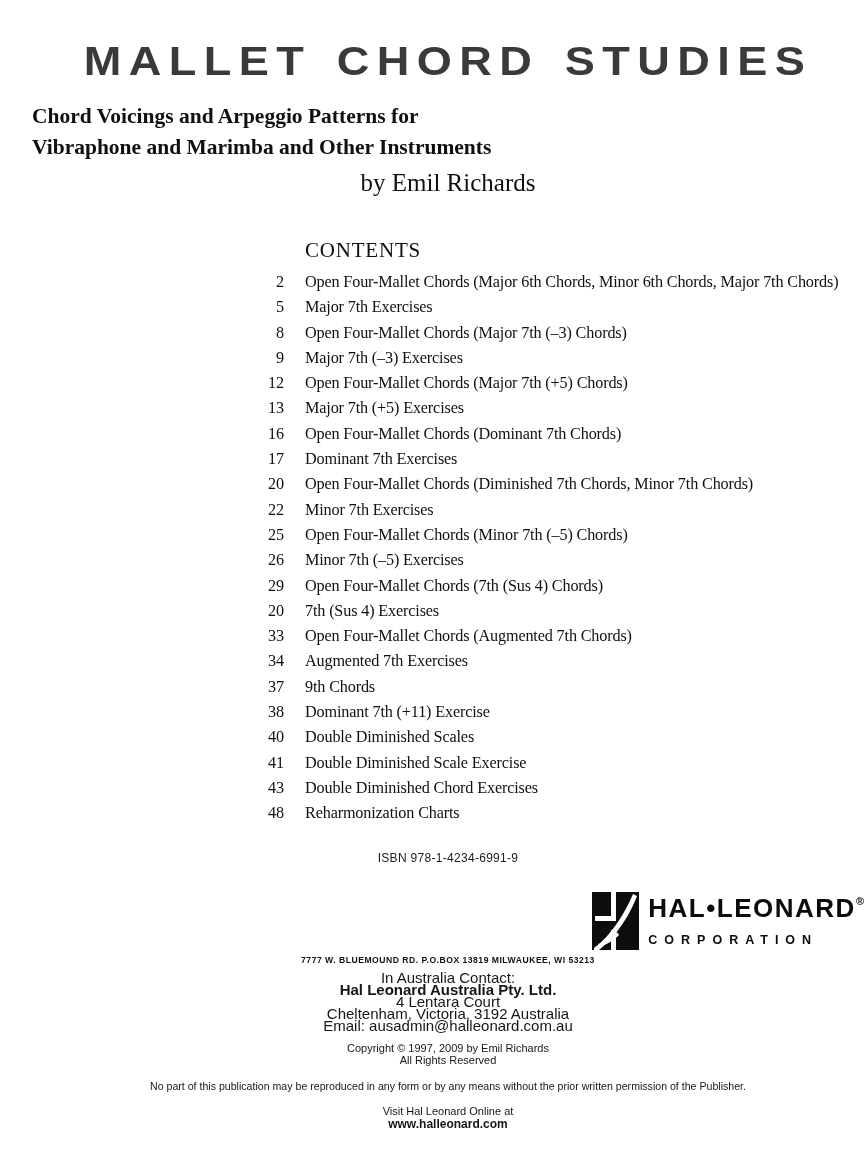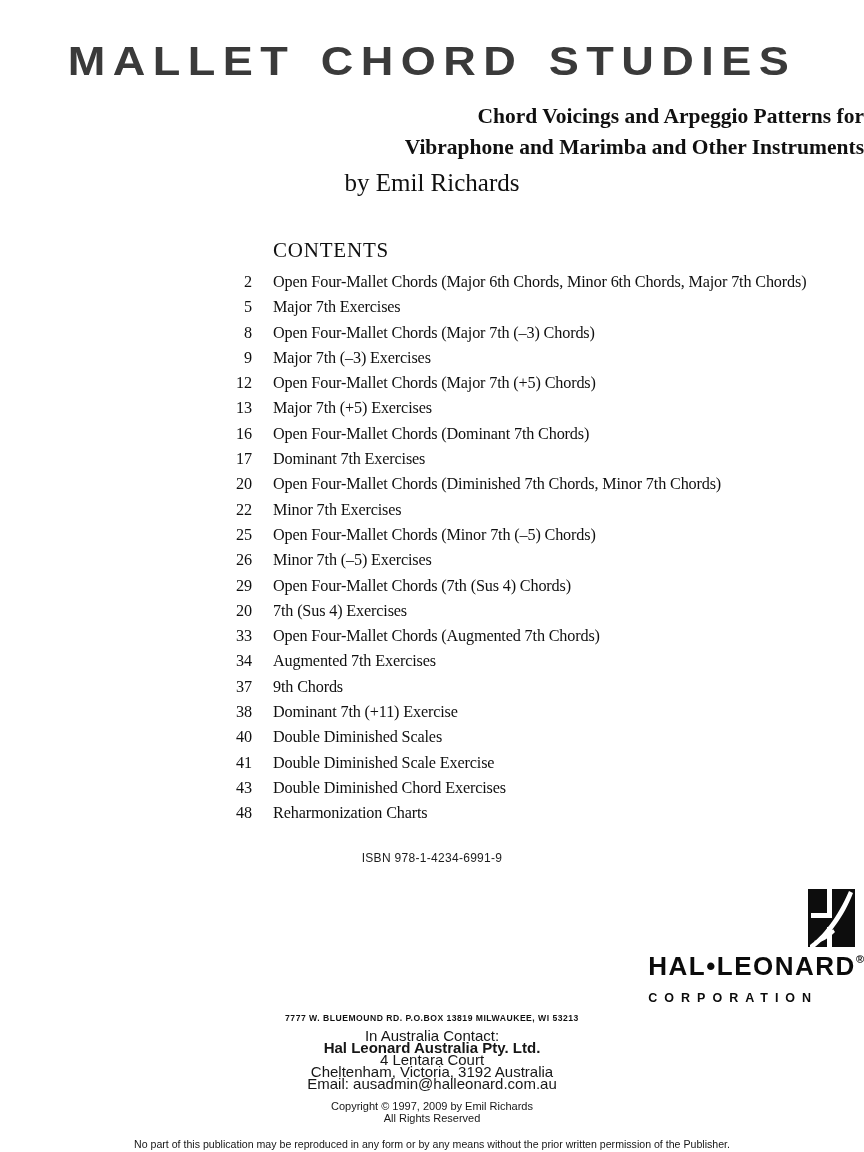--- a/index.html
+++ b/index.html
@@ -6,39 +6,40 @@
   html, body { background: #ffffff; }
   .page {
     position: relative;
     width: 864px;
     height: 1152px;
     margin: 0 auto;
     background: #ffffff;
     color: #000;
     font-family: "Liberation Serif", serif;
     overflow: hidden;
+    padding-left: 32px;
   }
 
   
   .main-title {
     padding-top: 38px;
     text-align: center;
     font-family: "Liberation Sans", sans-serif;
     font-weight: 700;
     font-size: 41px;
     letter-spacing: 0.165em;
     word-spacing: 0.12em;
     color: #3a3a3a;
     transform: scaleX(1.10);
     transform-origin: 50% 50%;
     white-space: nowrap;
   }
   .subtitle {
     margin-top: 16px;
-    text-align: right;
+    text-align: left;
     font-weight: 700;
     font-size: 21.5px;
     line-height: 31px;
     color: #101010;
   }
   .byline {
     margin-top: 6px;
     text-align: center;
     font-size: 25px;
     color: #101010;
@@ -76,23 +77,22 @@
     font-family: "Liberation Sans", sans-serif;
     font-size: 12px;
     letter-spacing: 0.3px;
     color: #1c1c1c;
   }
 
   
   .publisher { margin-top: 24px; }
   .pub-row {
     display: flex;
-    justify-content: space-between;
+    justify-content: flex-end;
     align-items: flex-end;
-    flex-direction: column;
   }
   .pub-logo { display: block; margin-right: 9px; }
   .pub-text { padding-bottom: 3px; }
   .pub-name {
     font-family: "Liberation Sans", sans-serif;
     font-weight: 700;
     font-size: 26px;
     letter-spacing: 1.5px;
     line-height: 24px;
     color: #0b0b0b;

